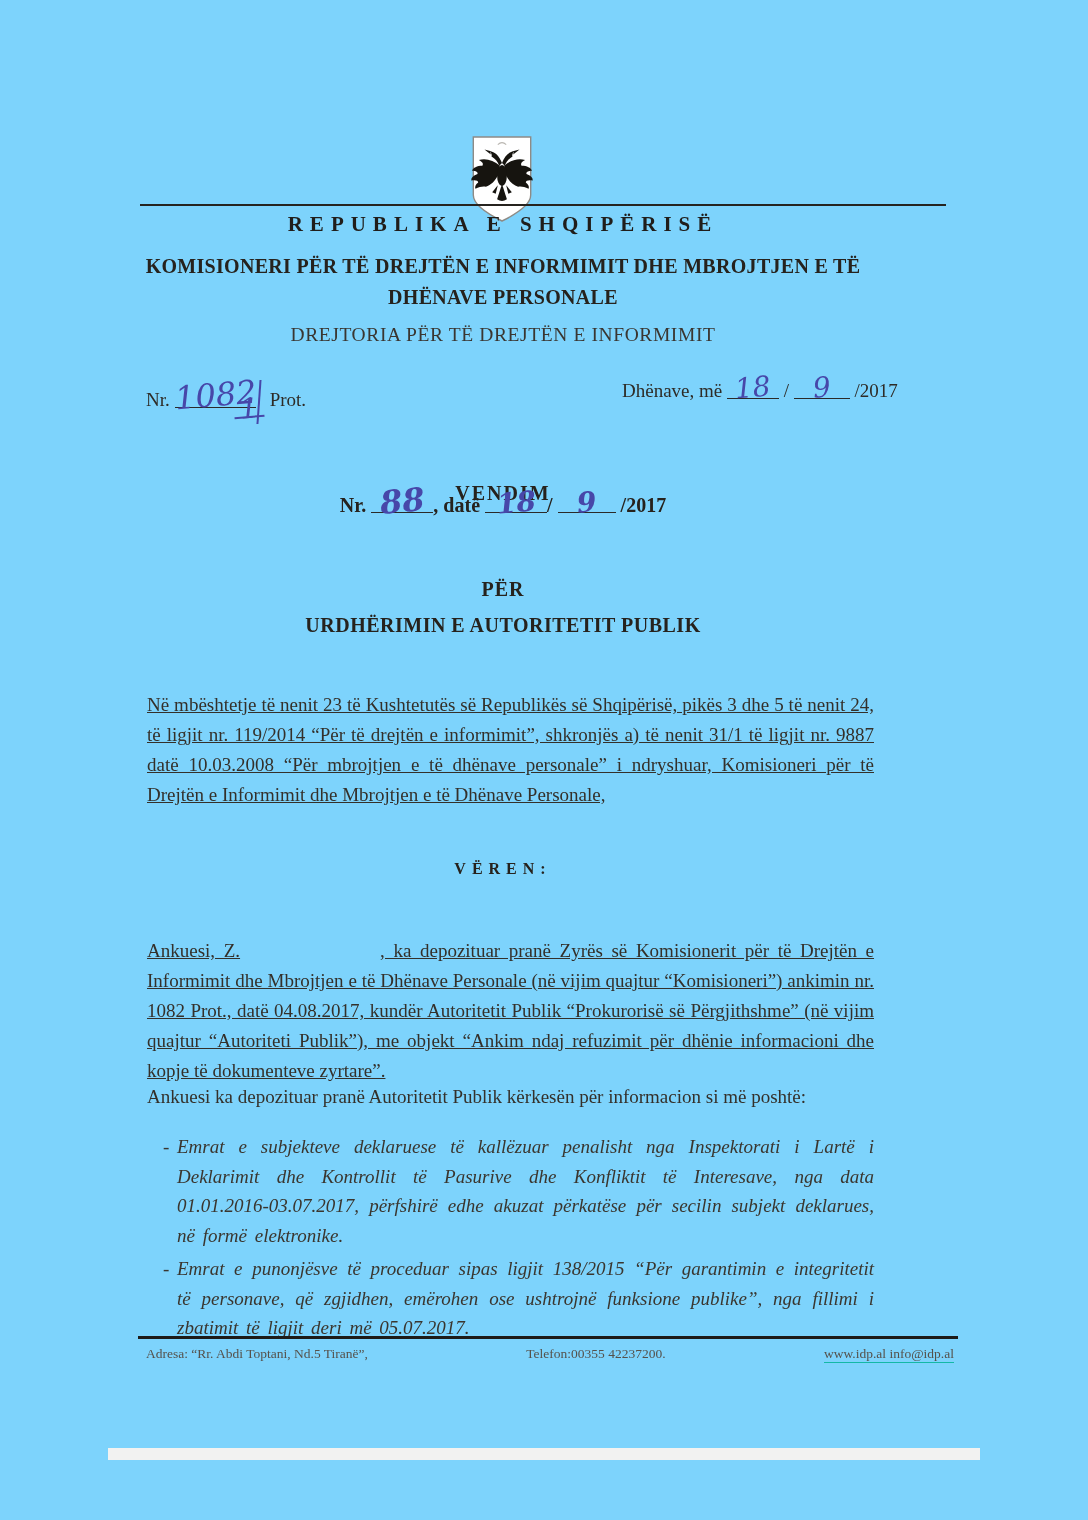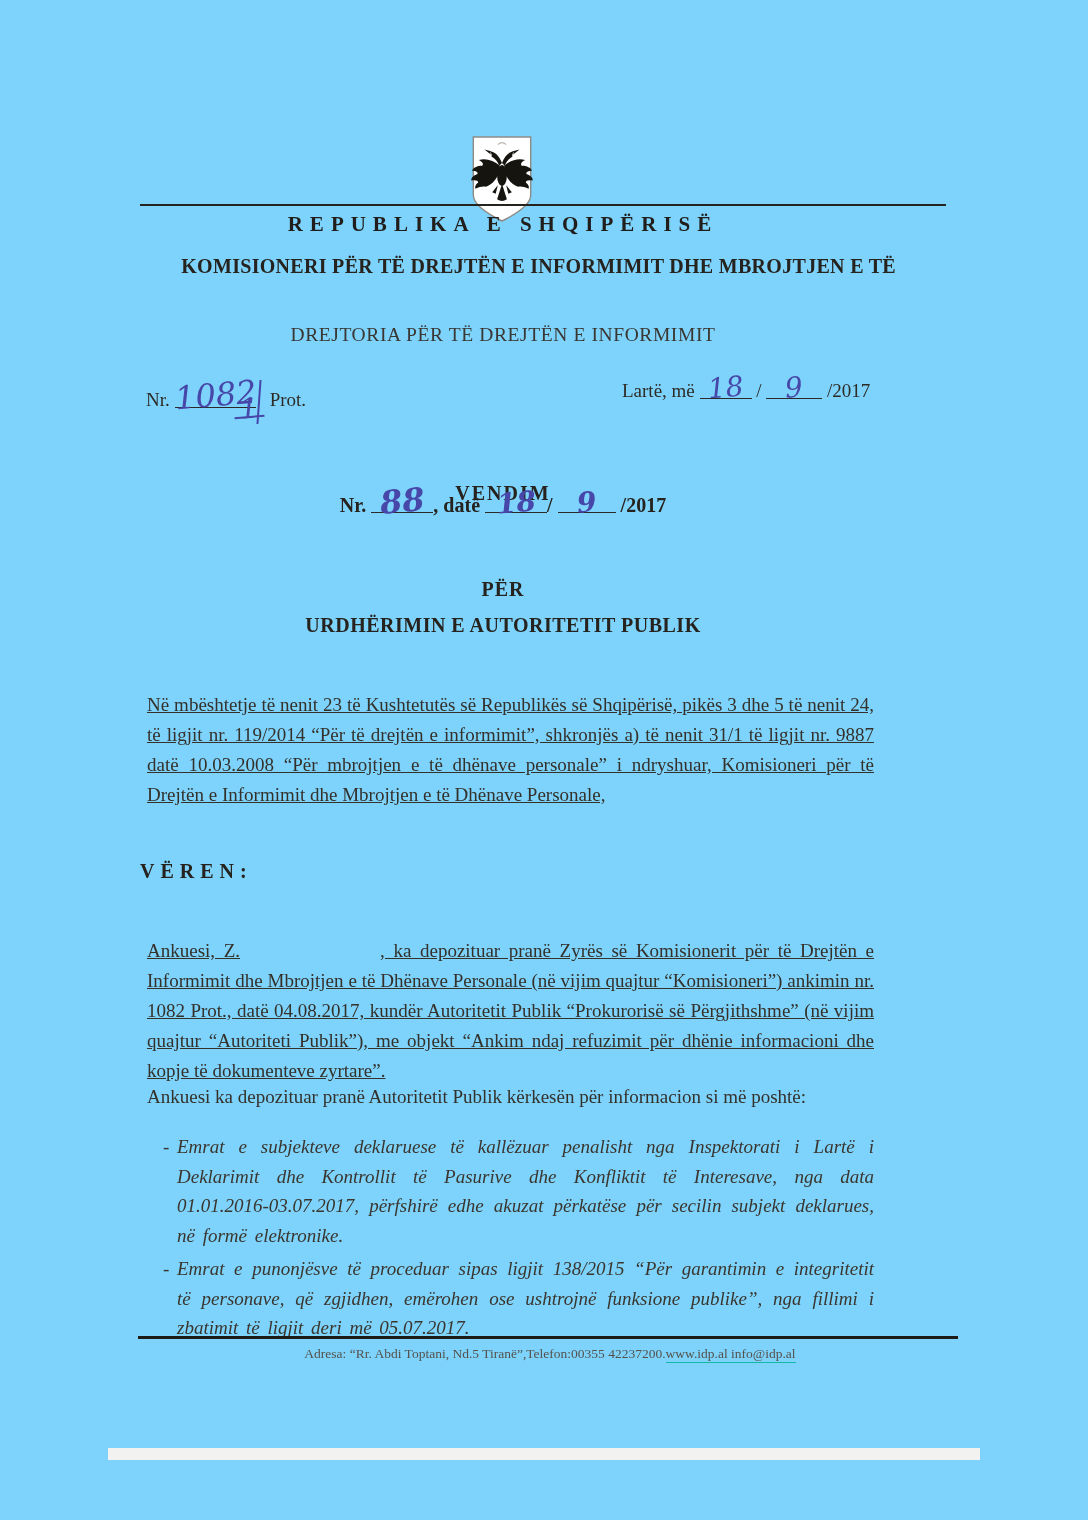--- a/index.html
+++ b/index.html
@@ -12,21 +12,21 @@
     color:#2e2b26;
     overflow:hidden;
   }
   .abs{position:absolute;}
 
   
   #emblem{left:467px;top:134px;width:70px;height:90px;}
   #rule-top{left:140px;top:204px;width:806px;height:2px;background:#26231f;}
   #republic{left:140px;top:212px;width:726px;text-align:center;
     font-size:21px;font-weight:bold;letter-spacing:7px;color:#201d1a;}
-  #institution{left:110px;top:251px;width:786px;text-align:right;
+  #institution{left:110px;top:251px;width:786px;text-align:center;
     font-weight:bold;font-size:20px;line-height:31px;letter-spacing:.3px;color:#26221d;}
   #directorate{left:140px;top:324px;width:726px;text-align:center;
     font-size:19.5px;letter-spacing:.6px;color:#3a3631;}
 
   
   #prot-left{left:146px;top:380px;font-size:19px;white-space:nowrap;}
   #copy-line{left:234px;top:404px;}
   #date-right{left:622px;top:380px;font-size:19px;white-space:nowrap;}
 
   .fill{display:inline-block;border-bottom:1.6px solid #2b2a28;text-align:center;
@@ -45,34 +45,34 @@
   #vendim-nr{left:140px;top:494px;width:726px;text-align:center;
     font-weight:bold;font-size:20px;color:#26221d;}
   #per{left:140px;top:578px;width:726px;text-align:center;
     font-weight:bold;font-size:20px;letter-spacing:1px;color:#26221d;}
   #subject-title{left:140px;top:614px;width:726px;text-align:center;
     font-weight:bold;font-size:20px;letter-spacing:.5px;color:#26221d;}
 
   
   .para{font-size:19px;line-height:30px;text-align:justify;color:#34302a;text-decoration:underline;}
   #legal{left:147px;top:690px;width:727px;}
-  #veren{left:140px;top:860px;width:726px;
-    font-weight:bold;font-size:20px;letter-spacing:6px;color:#26221d;}
+  #veren{left:140px;top:860px;width:726px;text-align:center;
+    font-weight:bold;font-size:16px;letter-spacing:6px;color:#26221d;}
   #complaint{left:147px;top:936px;width:727px;}
   .gap{display:inline-block;width:140px;}
   #request-intro{left:147px;top:1086px;width:727px;font-size:19px;color:#34302a;}
   #list{left:147px;top:1132px;width:727px;}
   .list-item{display:flex;font-style:italic;font-size:19px;line-height:29.5px;
     text-align:justify;word-spacing:3px;color:#3a362f;margin-bottom:4px;}
   .list-marker{flex:none;width:30px;padding-left:16px;box-sizing:border-box;}
   .list-text{flex:1;}
 
   
   #footer-rule{left:138px;top:1336px;width:820px;height:3px;background:#1d1b18;}
-  #footer{left:146px;top:1346px;width:808px;display:flex;justify-content:center;
+  #footer{left:146px;top:1346px;width:808px;display:flex;justify-content:space-between;
     font-size:13.5px;color:#55514b;}
   #footer .web{border-bottom:1px solid #14b8a6;}
   #bottom-smudge{left:108px;top:1448px;width:872px;height:12px;background:#f2f2f1;}
 </style>
 </head>
 <body>
 
 <div id="page">
 
   <div class="abs" id="emblem">
@@ -92,36 +92,37 @@
       </g>
     </svg>
   </div>
 
   <div class="abs" id="rule-top"></div>
 
   <div class="abs" id="republic">REPUBLIKA E SHQIPËRISË</div>
 
   <div class="abs" id="institution">
     <div>KOMISIONERI PËR TË DREJTËN E INFORMIMIT DHE MBROJTJEN E TË</div>
+    <div>DHËNAVE PERSONALE</div>
   </div>
 
   <div class="abs" id="directorate">DREJTORIA PËR TË DREJTËN E INFORMIMIT</div>
 
   <div class="abs" id="prot-left">
     <span>Nr.</span>
     <span class="fill" style="min-width:76px;"><span class="hw hw-lg">1082</span></span><span class="pen-stroke"></span>
     <span>Prot.</span>
   </div>
 
   <div class="abs" id="copy-line">
     <span class="hw hw-md copy-hw">1</span>
   </div>
 
   <div class="abs" id="date-right">
-    <span>Lartë, më</span>
+    <span>Dhënave, më</span>
     <span class="fill" style="min-width:52px;"><span class="hw hw-md">18</span></span>
     <span>/</span>
     <span class="fill" style="min-width:56px;"><span class="hw hw-md">9</span></span>
     <span>/2017</span>
   </div>
 
   <div class="abs" id="vendim-title">VENDIM</div>
 
   <div class="abs" id="vendim-nr">
     <span>Nr.</span>

